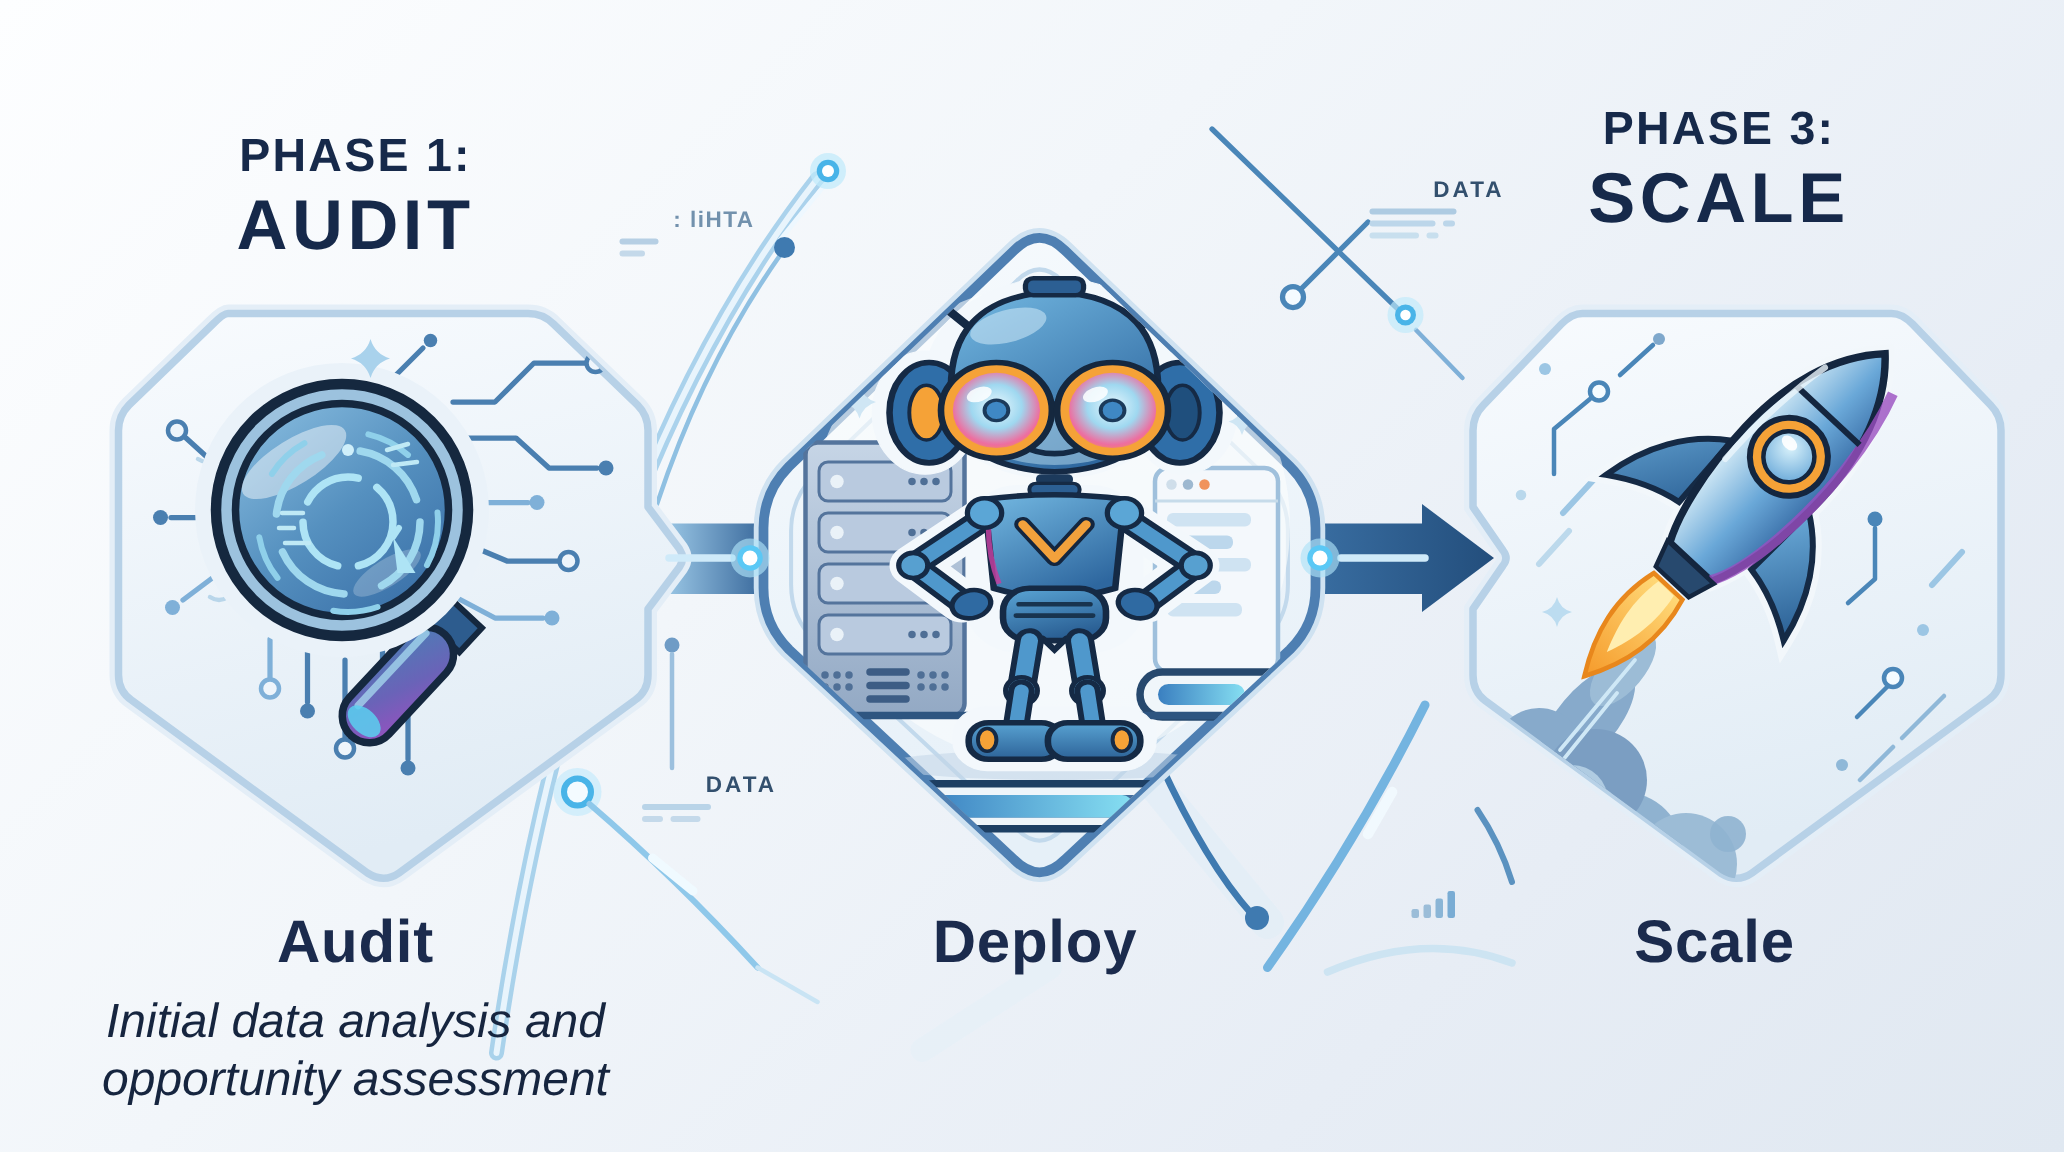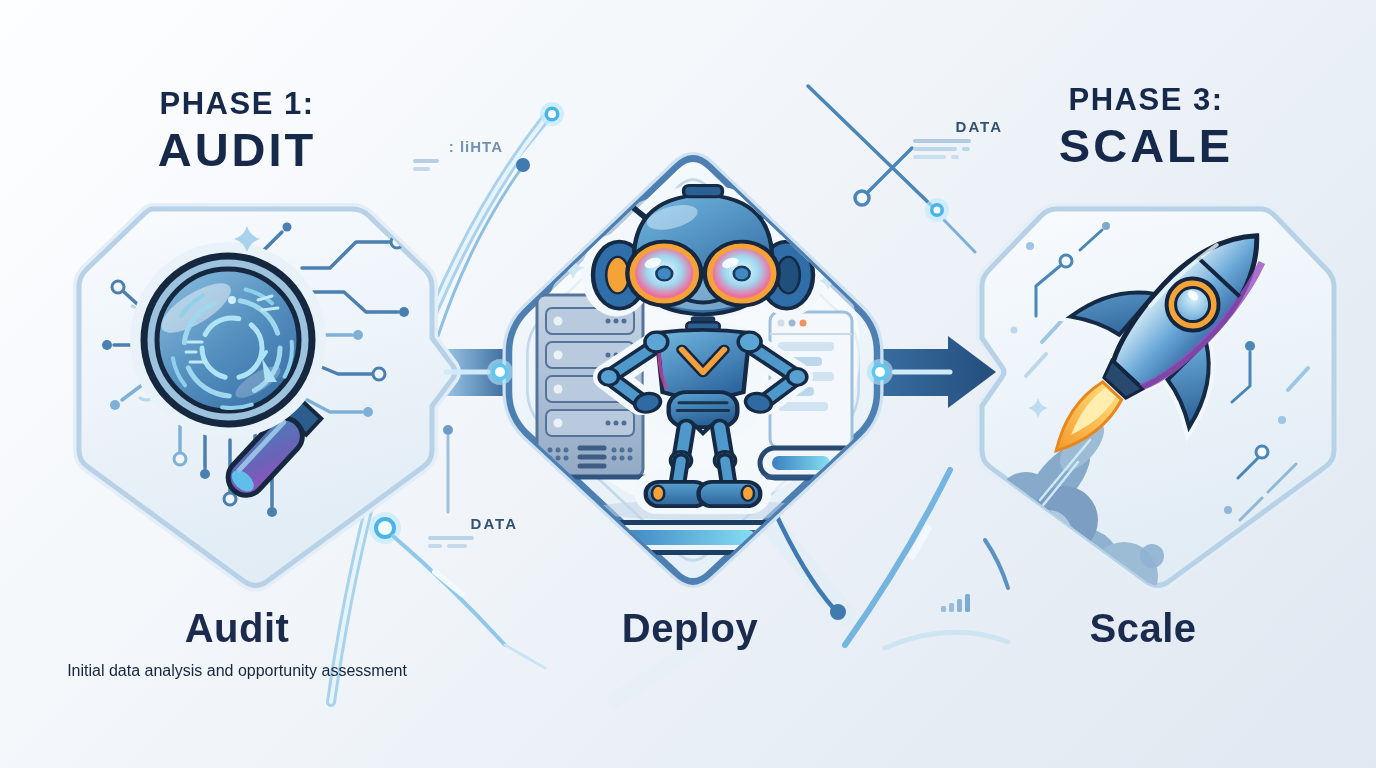--- a/index.html
+++ b/index.html
@@ -8,21 +8,21 @@
     background:linear-gradient(135deg,#fdfeff 0%,#f2f6fa 40%,#e7edf5 75%,#e0e8f1 100%);
     font-family:"Liberation Sans",sans-serif;
   }
   .abs{position:absolute;}
   svg{display:block;}
   .phase-block{ text-align:center;color:#16294a; }
   .kicker{font-size:31px;font-weight:700;letter-spacing:1.5px;line-height:1.15;}
   .bigword{font-size:47px;font-weight:700;letter-spacing:3px;line-height:1.1;margin-top:2px;}
   .section-block{text-align:center;color:#18263f;}
   .section-title{font-size:40px;font-weight:700;letter-spacing:0.5px;color:#1b2b4d;}
-  .section-desc{font-size:16px;line-height:1.22;margin:10px auto 0;color:#16253f;}
+  .section-desc{font-size:32px;line-height:1.22;margin:10px auto 0;color:#16253f;font-style:italic;}
   .desc-audit{max-width:350px;}
   .desc-deploy{max-width:390px;}
   .desc-scale{max-width:340px;}
   .data-label{font-size:15px;font-weight:700;letter-spacing:2px;color:#33506e;text-align:right;}
   .data-label.faded{color:#7291ad;letter-spacing:1px;margin-left:28px;}
   .dline{height:4px;border-radius:2px;background:#aecbe2;margin-top:4px;}
   .dline-row{display:flex;gap:5px;margin-top:4px;}
   .dline-row .dline{margin-top:0;}
 </style>
 </head>
@@ -502,21 +502,21 @@
   <circle cx="880" cy="372" r="13" fill="#aee2f8" opacity="0.65"></circle>
   <circle cx="880" cy="372" r="8.5" fill="#5bc8f5"></circle>
   <circle cx="880" cy="372" r="5" fill="#ffffff"></circle>
 </g>
 </svg>
 
 <div class="abs phase-block" style="left:37px;top:86px;width:400px">
   <div class="kicker">PHASE 1:</div>
   <div class="bigword">AUDIT</div>
 </div>
-<div class="abs phase-block" style="left:946px;top:82px;width:400px">
+<div class="abs phase-block" style="left:946px;top:68px;width:400px">
   <div class="kicker">PHASE 3:</div>
   <div class="bigword">SCALE</div>
 </div>
 
 <div class="abs section-block" style="left:37px;top:606px;width:400px">
   <div class="section-title">Audit</div>
   <div class="section-desc desc-audit">Initial data analysis and opportunity assessment</div>
 </div>
 <div class="abs section-block" style="left:490px;top:606px;width:400px">
   <div class="section-title">Deploy</div>

